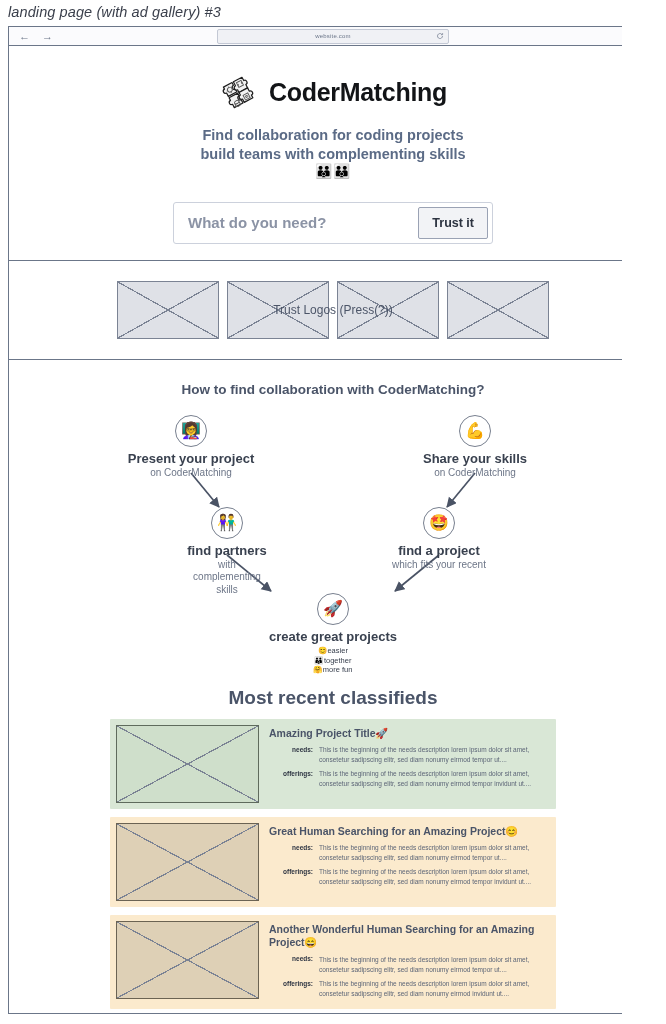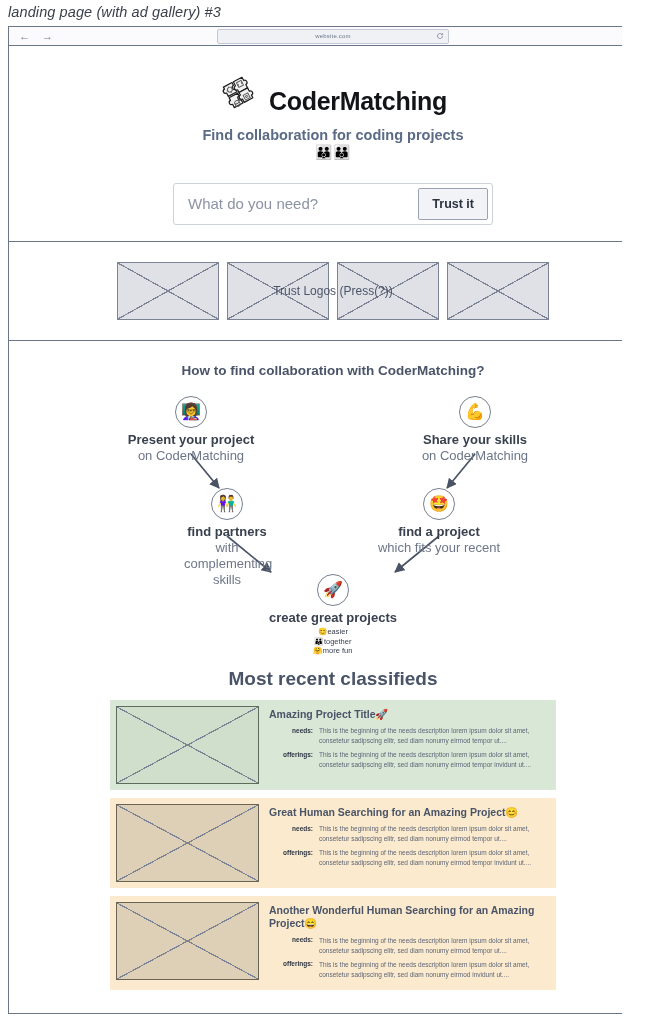--- a/index.html
+++ b/index.html
@@ -93,21 +93,21 @@
   .viewport {
     flex: 1 1 auto;
     overflow: hidden;
     position: relative;
   }
 
   
   .hero { padding: 22px 0 16px; text-align: center; }
   .logo-row {
     display: flex;
-    align-items: flex-end;
+    align-items: center;
     justify-content: center;
     gap: 2px;
   }
   .logo-mark { width: 48px; height: 48px; flex: 0 0 auto; }
   .logo-text {
     font-size: 25px;
     font-weight: bold;
     color: #121417;
     letter-spacing: -0.3px;
   }
@@ -135,21 +135,21 @@
     align-items: center;
     box-sizing: border-box;
     padding: 0 4px 0 12px;
   }
   .search-input {
     flex: 1 1 auto;
     border: none;
     outline: none;
     font-family: inherit;
     font-size: 15px;
-    font-weight: normal;
+    font-weight: bold;
     color: #6d28d9;
     background: transparent;
   }
   .search-input::placeholder { color: #8b93a5; opacity: 1; }
   .find-btn {
     flex: 0 0 auto;
     height: 32px;
     padding: 0 13px;
     border: 1.5px solid #9aa2b4;
     border-radius: 2px;
@@ -238,21 +238,21 @@
     line-height: 1;
     background: #fff;
   }
   .node-title {
     font-size: 13px;
     font-weight: bold;
     color: #39414f;
     line-height: 1.25;
   }
   .node-sub {
-    font-size: 13px;
+    font-size: 10px;
     color: #6d7688;
     line-height: 1.25;
   }
   .node-list { margin-top: 1px; }
   .node-list-item {
     font-size: 7.5px;
     color: #39414f;
     line-height: 1.3;
     white-space: nowrap;
   }
@@ -358,20 +358,21 @@
               <path d="M15 40a3.2 2 0 1 0 6.4 0a3.2 2 0 1 0 -6.4 0 M15 40v4a3.2 2 0 0 0 6.4 0v-4"></path>
               <path d="M30 36h7v7h-7z"></path>
               <path d="M31.5 38.5h4M31.5 40.5h4"></path>
             </g>
           </svg>
           <span class="logo-text">CoderMatching</span>
         </div>
 
         <div class="tagline">
           <div>Find collaboration for coding projects</div>
+          <div>build teams with complementing skills</div>
           <div class="tagline-emojis">👪👪</div>
         </div>
 
         <div class="search-row">
           <div class="search-box">
             <input class="search-input" type="text" placeholder="What do you need?" style="">
             <button class="find-btn">Trust it</button>
           </div>
         </div>
       </div>

